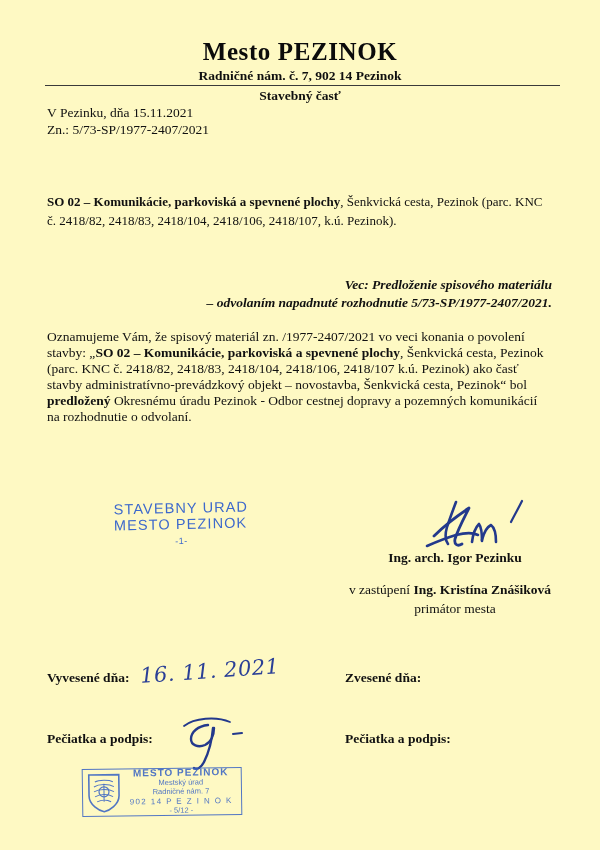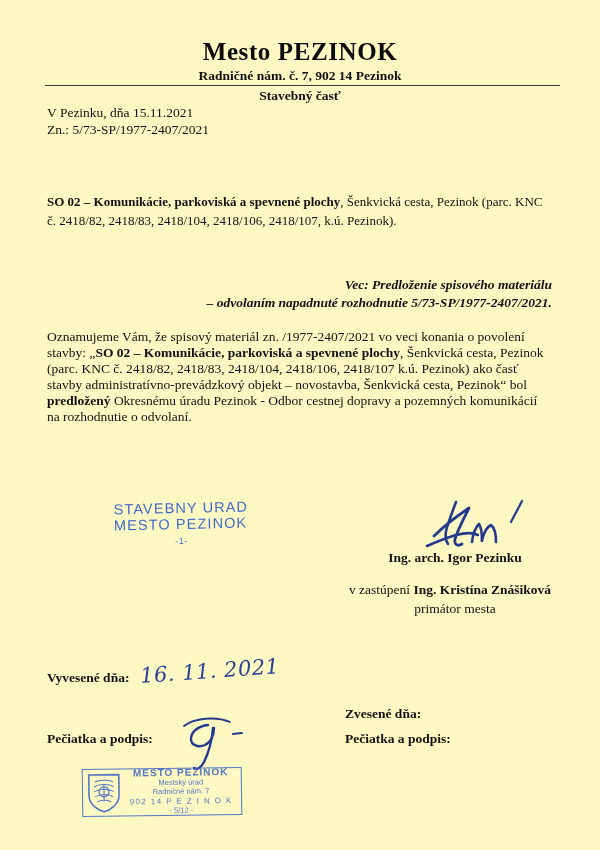--- a/index.html
+++ b/index.html
@@ -163,21 +163,21 @@
   }
   .sig-deputy b { font-weight: bold; }
 
   
   .f-label {
     position: absolute;
     font-size: 13.5px;
     font-weight: bold;
   }
   .f-posted-label  { top: 670px; left: 47px; }
-  .f-removed-label { top: 670px; left: 345px; margin-top: 36px; }
+  .f-removed-label { top: 670px; left: 345px; }
   .f-stamp1-label  { top: 731px; left: 47px; }
   .f-stamp2-label  { top: 731px; left: 345px; }
 
   .hand-date {
     position: absolute;
     top: 659px;
     left: 140px;
     font-family: "DejaVu Serif", serif;
     font-style: italic;
     font-size: 21px;

